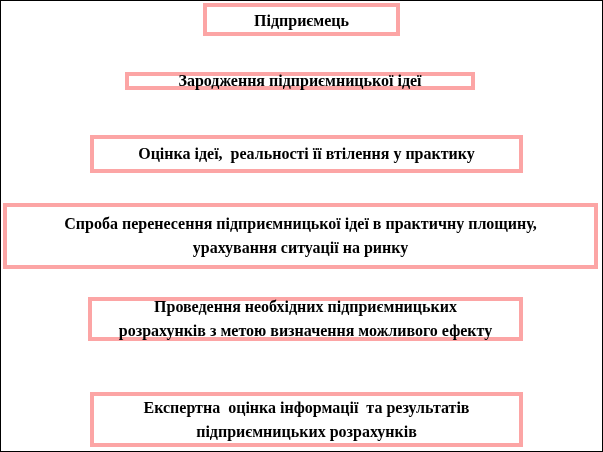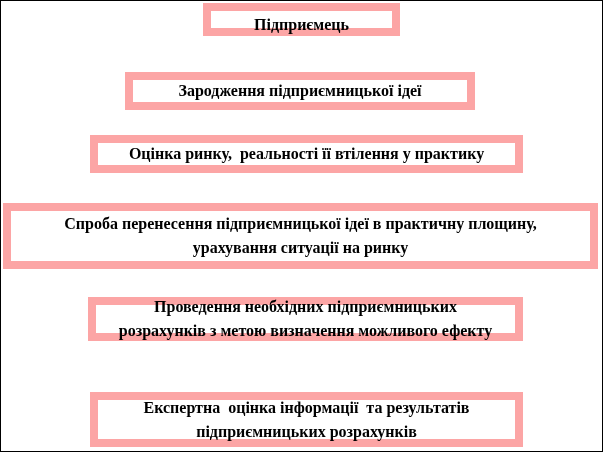--- a/index.html
+++ b/index.html
@@ -18,37 +18,37 @@
     position: absolute;
     inset: 0;
     border: 1px solid #000000;
     box-sizing: border-box;
     pointer-events: none;
   }
   .flow-box {
     position: absolute;
     box-sizing: border-box;
     background: #ffffff;
-    border: 8px solid #fca5a5;
+    border: 4px solid #fca5a5;
     color: #000000;
     font-weight: bold;
     font-size: 16px;
     line-height: 1.5;
     text-align: center;
     display: flex;
     align-items: center;
     justify-content: center;
   }
   .flow-box .label {
     white-space: pre-wrap;
     width: 100%;
   }
   
   .b1 { left: 203px; top: 3px;   width: 197px; height: 33px; align-items: flex-start; padding-top: 2px; }
-  .b2 { left: 125px; top: 72px;  width: 350px; height: 38px; }
+  .b2 { left: 125px; top: 72px;  width: 350px; height: 18px; }
   .b3 { left: 90px;  top: 135px; width: 433px; height: 38px; }
   .b4 { left: 3px;   top: 203px; width: 595px; height: 66px; }
   .b5 { left: 88px;  top: 297px; width: 435px; height: 44px; }
   .b6 { left: 90px;  top: 392px; width: 433px; height: 55px; }
 </style>
 </head>
 <body>
 
 <div class="canvas-frame"></div>
 
@@ -56,21 +56,21 @@
 
   <div class="flow-box b1">
     <span class="label">Підприємець</span>
   </div>
 
   <div class="flow-box b2">
     <span class="label">Зародження підприємницької ідеї</span>
   </div>
 
   <div class="flow-box b3">
-    <span class="label">Оцінка ринку,  реальності її втілення у практику</span>
+    <span class="label">Оцінка ідеї,  реальності її втілення у практику</span>
   </div>
 
   <div class="flow-box b4">
     <span class="label">Спроба перенесення підприємницької ідеї в практичну площину,
 урахування ситуації на ринку</span>
   </div>
 
   <div class="flow-box b5">
     <span class="label">Проведення необхідних підприємницьких
 розрахунків з метою визначення можливого ефекту</span>

